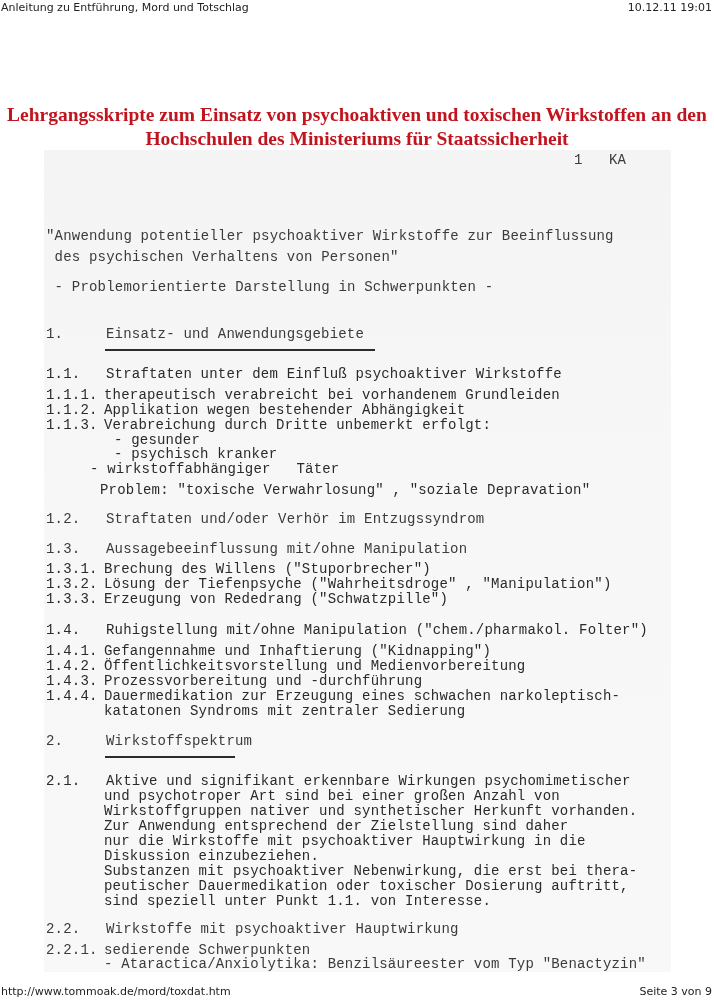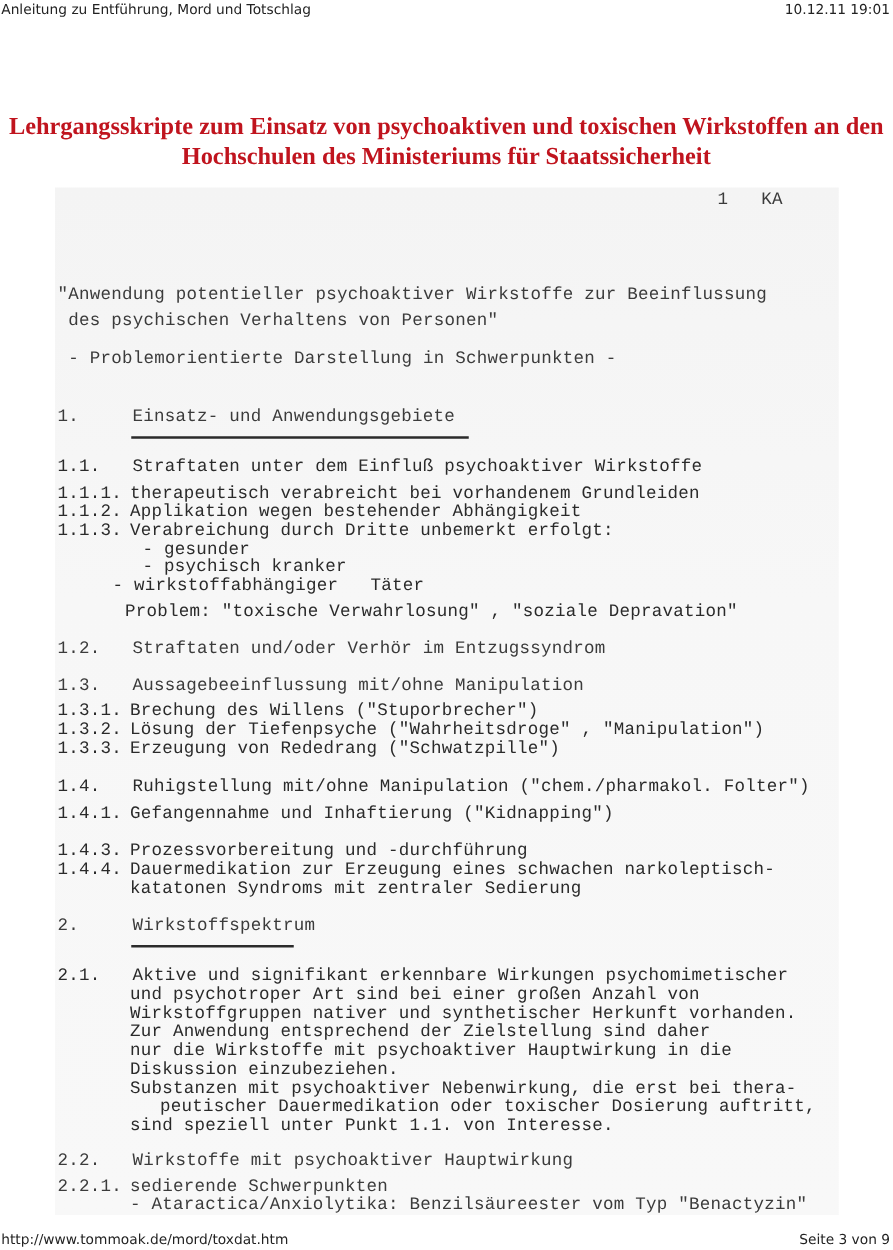--- a/index.html
+++ b/index.html
@@ -12,21 +12,21 @@
     position: absolute; left: 0; right: 0;
     font-family: "DejaVu Sans", sans-serif;
     font-size: 11px; color: #222; line-height: 13px;
   }
   .print-header { top: 1px; height: 14px; }
   .print-footer { top: 985px; height: 14px; }
   .print-header .left, .print-footer .left { position: absolute; left: 1px; }
   .print-header .right, .print-footer .right { position: absolute; right: 2px; }
 
   .page-title {
-    position: absolute; left: 0; top: 90px; width: 714px;
+    position: absolute; left: 0; top: 103px; width: 714px;
     text-align: center;
     font-family: "Liberation Serif", serif;
     font-weight: bold; font-size: 19.5px; line-height: 24px;
     color: #c0141e;
   }
 
   .scan {
     position: absolute; left: 44px; top: 150px; width: 627px; height: 822px;
     background: linear-gradient(180deg, #f4f4f4 0%, #f7f7f7 40%, #f8f8f8 100%);
     overflow: hidden;
@@ -79,35 +79,36 @@
   <div class="tw dark" style="left:56px; top:333px;">Problem: "toxische Verwahrlosung" , "soziale Depravation"</div>
 
   <div class="tw" style="left:2px; top:362px;"><span class="num">1.2.</span><span>Straftaten und/oder Verhör im Entzugssyndrom</span></div>
   <div class="tw" style="left:2px; top:392px;"><span class="num">1.3.</span><span>Aussagebeeinflussung mit/ohne Manipulation</span></div>
   <div class="tw dark" style="left:2px; top:412px;"><span class="num wide">1.3.1.</span><span>Brechung des Willens ("Stuporbrecher")</span></div>
   <div class="tw dark" style="left:2px; top:427px;"><span class="num wide">1.3.2.</span><span>Lösung der Tiefenpsyche ("Wahrheitsdroge" , "Manipulation")</span></div>
   <div class="tw dark" style="left:2px; top:442px;"><span class="num wide">1.3.3.</span><span>Erzeugung von Rededrang ("Schwatzpille")</span></div>
 
   <div class="tw dark" style="left:2px; top:473px;"><span class="num">1.4.</span><span>Ruhigstellung mit/ohne Manipulation ("chem./pharmakol. Folter")</span></div>
   <div class="tw dark" style="left:2px; top:494px;"><span class="num wide">1.4.1.</span><span>Gefangennahme und Inhaftierung ("Kidnapping")</span></div>
+  <div class="tw dark" style="left:2px; top:509px;"><span class="num wide">1.4.2.</span><span>Öffentlichkeitsvorstellung und Medienvorbereitung</span></div>
   <div class="tw dark" style="left:2px; top:524px;"><span class="num wide">1.4.3.</span><span>Prozessvorbereitung und -durchführung</span></div>
   <div class="tw dark" style="left:2px; top:539px;"><span class="num wide">1.4.4.</span><span>Dauermedikation zur Erzeugung eines schwachen narkoleptisch-</span></div>
   <div class="tw dark" style="left:60px; top:554px;">katatonen Syndroms mit zentraler Sedierung</div>
 
   <div class="tw" style="left:2px; top:584px;"><span class="num">2.</span><span>Wirkstoffspektrum</span></div>
   <div class="rule" style="left:61px; top:606px; width:130px;"></div>
 
   <div class="tw dark" style="left:2px; top:624px;"><span class="num">2.1.</span><span>Aktive und signifikant erkennbare Wirkungen psychomimetischer</span></div>
   <div class="tw dark" style="left:60px; top:639px;">und psychotroper Art sind bei einer großen Anzahl von</div>
   <div class="tw dark" style="left:60px; top:654px;text-align:center;">Wirkstoffgruppen nativer und synthetischer Herkunft vorhanden.</div>
   <div class="tw dark" style="left:60px; top:669px;">Zur Anwendung entsprechend der Zielstellung sind daher</div>
   <div class="tw dark" style="left:60px; top:684px;">nur die Wirkstoffe mit psychoaktiver Hauptwirkung in die</div>
   <div class="tw dark" style="left:60px; top:699px;">Diskussion einzubeziehen.</div>
   <div class="tw dark" style="left:60px; top:714px;">Substanzen mit psychoaktiver Nebenwirkung, die erst bei thera-</div>
-  <div class="tw dark" style="left:60px; top:729px;margin-left:24px;">peutischer Dauermedikation oder toxischer Dosierung auftritt,</div>
+  <div class="tw dark" style="left:60px; top:729px;">peutischer Dauermedikation oder toxischer Dosierung auftritt,</div>
   <div class="tw dark" style="left:60px; top:744px;">sind speziell unter Punkt 1.1. von Interesse.</div>
 
   <div class="tw" style="left:2px; top:772px;"><span class="num">2.2.</span><span>Wirkstoffe mit psychoaktiver Hauptwirkung</span></div>
   <div class="tw" style="left:2px; top:793px;"><span class="num wide">2.2.1.</span><span>sedierende Schwerpunkten</span></div>
   <div class="tw" style="left:60px; top:807px;">- Ataractica/Anxiolytika: Benzilsäureester vom Typ "Benactyzin"</div>
 </div>
 
 <div class="print-footer">
   <span class="left">http://www.tommoak.de/mord/toxdat.htm</span>
   <span class="right">Seite 3 von 9</span>

